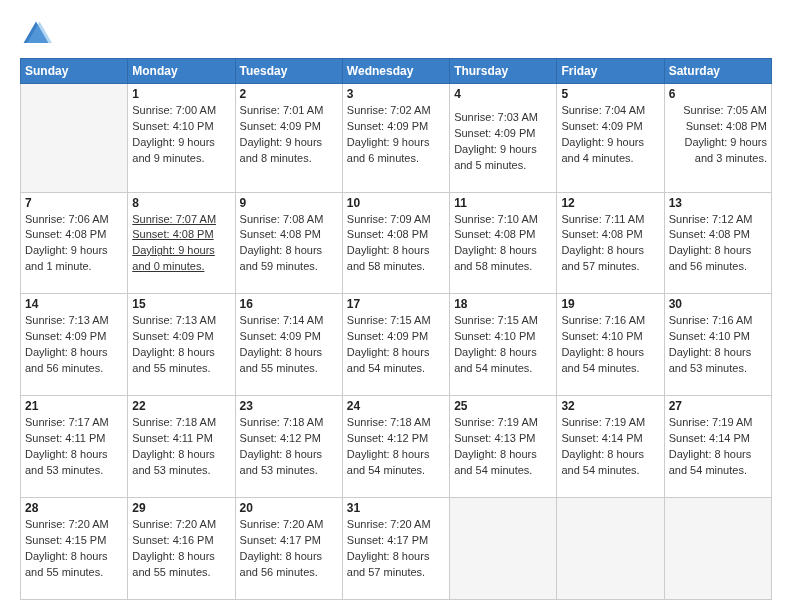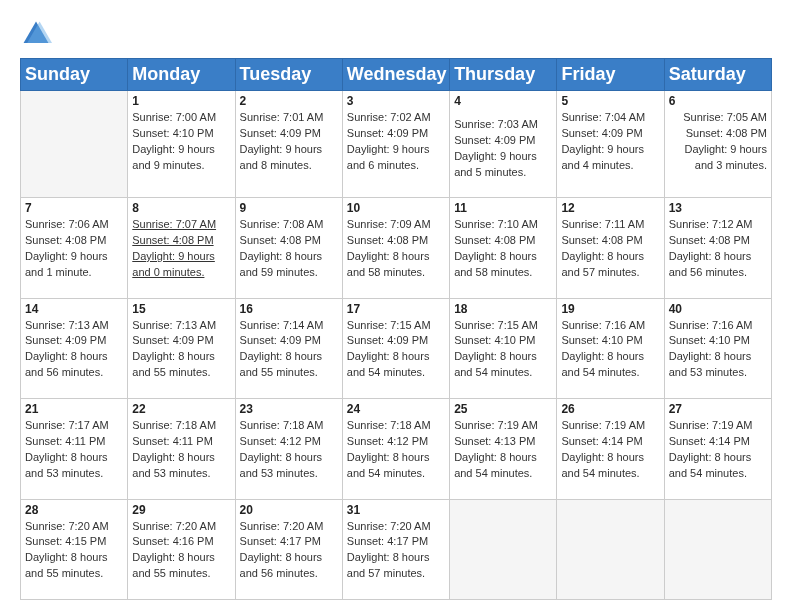--- a/index.html
+++ b/index.html
@@ -56,21 +56,21 @@
     .calendar {
       flex: 1;
       border: 1px solid #ccc;
       border-collapse: collapse;
       width: 100%;
       table-layout: fixed;
     }
     .calendar th {
       background: #3a7ec7;
       color: #fff;
-      font-size: 18px;
+      font-size: 12px;
       font-weight: bold;
       padding: 5px 4px;
       text-align: left;
       border: 1px solid #2e6aac;
     }
     .calendar td {
       border: 1px solid #ccc;
       vertical-align: top;
       padding: 3px 4px;
       font-size: 9.5px;
@@ -261,21 +261,21 @@
 and 54 minutes.</div>
           </td>
           <td>
             <span class="day-number">19</span>
             <div class="day-info" style="white-space: pre-line;">Sunrise: 7:16 AM
 Sunset: 4:10 PM
 Daylight: 8 hours
 and 54 minutes.</div>
           </td>
           <td>
-            <span class="day-number">40</span>
+            <span class="day-number">30</span>
             <div class="day-info" style="white-space: pre-line;">Sunrise: 7:16 AM
 Sunset: 4:10 PM
 Daylight: 8 hours
 and 53 minutes.</div>
           </td>
         </tr>
         <tr>
           <td>
             <span class="day-number">21</span>
             <div class="day-info" style="white-space: pre-line;">Sunrise: 7:17 AM
@@ -305,21 +305,21 @@
 and 54 minutes.</div>
           </td>
           <td>
             <span class="day-number">25</span>
             <div class="day-info" style="white-space: pre-line;">Sunrise: 7:19 AM
 Sunset: 4:13 PM
 Daylight: 8 hours
 and 54 minutes.</div>
           </td>
           <td>
-            <span class="day-number">26</span>
+            <span class="day-number">32</span>
             <div class="day-info" style="white-space: pre-line;">Sunrise: 7:19 AM
 Sunset: 4:14 PM
 Daylight: 8 hours
 and 54 minutes.</div>
           </td>
           <td>
             <span class="day-number">27</span>
             <div class="day-info" style="white-space: pre-line;">Sunrise: 7:19 AM
 Sunset: 4:14 PM
 Daylight: 8 hours

